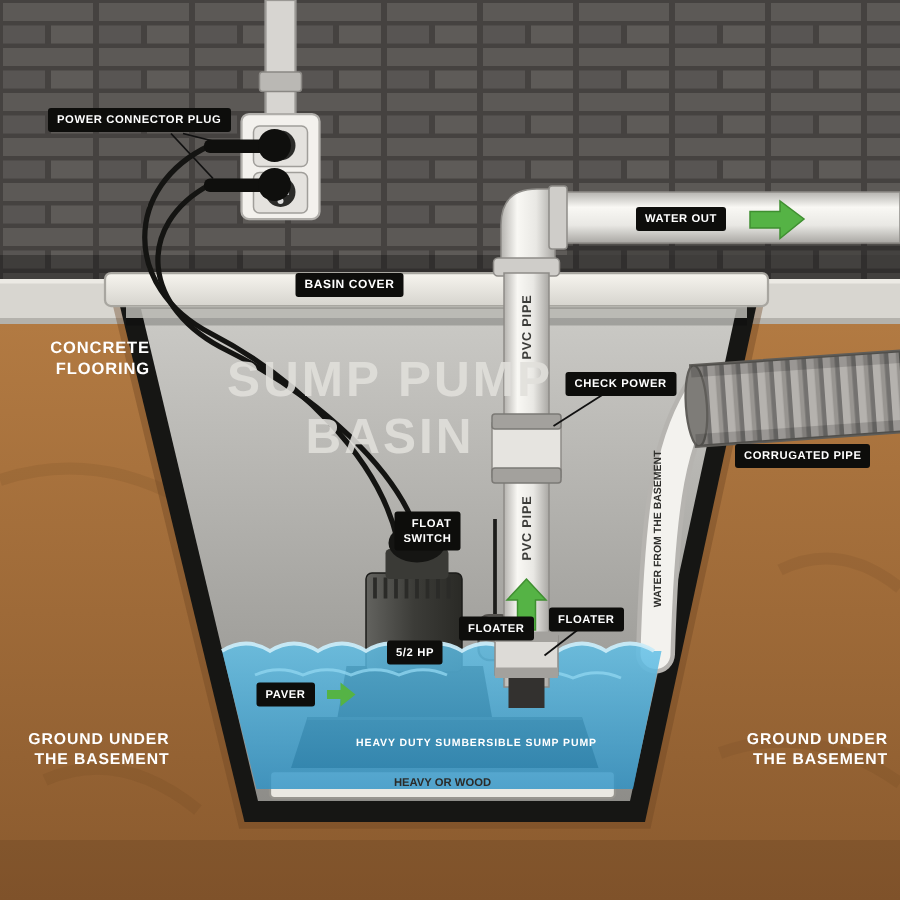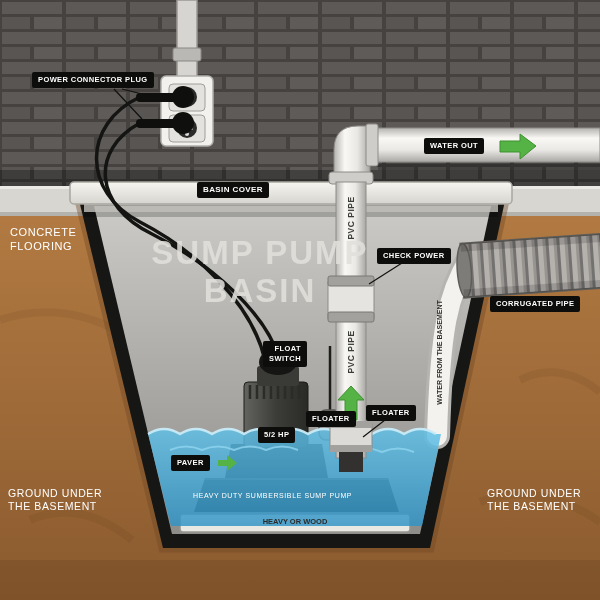--- a/index.html
+++ b/index.html
@@ -3,21 +3,21 @@
 <meta charset="utf-8">
 <style>
   html,body{margin:0;padding:0;background:#ffffff}
   .stage{position:relative;width:600px;height:600px;overflow:hidden;
          font-family:"Liberation Sans","DejaVu Sans",sans-serif;background:#9c6636}
   .stage svg{position:absolute;left:0;top:0;display:block}
   .lbl{position:absolute;background:#0d0d0b;color:#fff;font-weight:bold;font-size:7.5px;
        line-height:1.3;padding:3px 6px;letter-spacing:.4px;white-space:nowrap;
        border-radius:2px;text-align:right;z-index:6}
   .lbl.multi{white-space:pre-line}
-  .wtxt{position:absolute;color:#fff;font-weight:normal;text-align:left;
+  .wtxt{position:absolute;color:#fff;font-weight:bold;text-align:right;
         white-space:pre-line;letter-spacing:.6px;z-index:6;line-height:1.25}
   .ontxt{position:absolute;font-weight:bold;text-align:center;z-index:6;white-space:nowrap}
   .rot{transform:rotate(-90deg);transform-origin:center center}
   .basin-title{position:absolute;left:120px;top:234px;width:280px;text-align:center;
        font-weight:bold;font-size:33px;line-height:1.15;letter-spacing:2px;
        color:rgba(224,223,219,.88);white-space:pre-line;z-index:4}
 </style>
 </head>
 <body>
 

